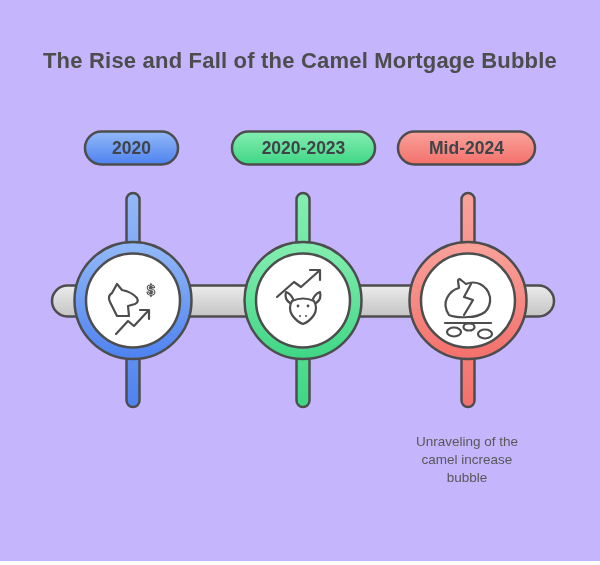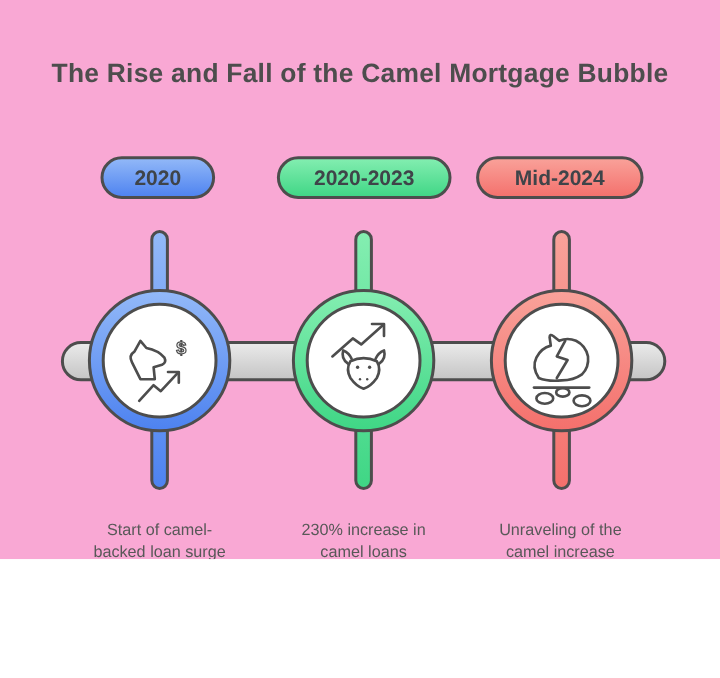--- a/index.html
+++ b/index.html
@@ -1,17 +1,17 @@
 <!DOCTYPE html>
 <html><head>
 <meta charset="utf-8">
 <style>
   html,body{margin:0;padding:0;background:#fff;}
   .canvas{
-    position:relative;width:600px;height:466px;background:#f9a8d4;overflow:hidden;
+    position:relative;width:600px;height:561px;background:#c4b5fd;overflow:hidden;
     font-family:"Liberation Sans",sans-serif;
   }
   .title{
     position:absolute;top:48px;left:0;width:600px;text-align:center;
     font-size:22px;font-weight:bold;color:#4d4d4d;letter-spacing:.2px;
   }
   .svg-layer{position:absolute;left:0;top:0;}
   .pill-text{
     font-family:"Liberation Sans",sans-serif;font-size:17.5px;font-weight:bold;fill:#3f4449;
   }
@@ -101,17 +101,15 @@
     <g>
       <rect x="232" y="131.5" width="143" height="33" rx="16.5" fill="url(#g-stage1)" stroke="#4d4d4d" stroke-width="2.5"></rect>
       <text class="pill-text" x="303.5" y="154" text-anchor="middle">2020-2023</text>
     </g>
     <g>
       <rect x="398" y="131.5" width="137" height="33" rx="16.5" fill="url(#g-stage2)" stroke="#4d4d4d" stroke-width="2.5"></rect>
       <text class="pill-text" x="466.5" y="154" text-anchor="middle">Mid-2024</text>
     </g>
   </svg>
 
-  <div class="desc desc-0">Start of camel-backed loan surge</div>
-  <div class="desc desc-1">230% increase in camel loans</div>
   <div class="desc desc-2">Unraveling of the camel increase bubble</div>
 
 </div>
 
 </body></html>

